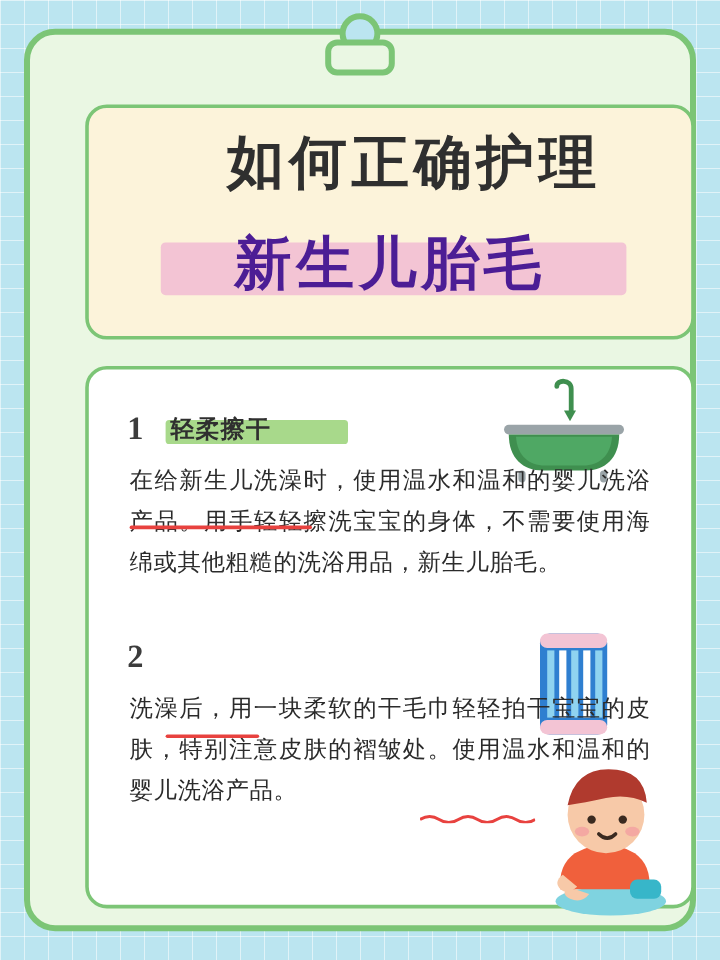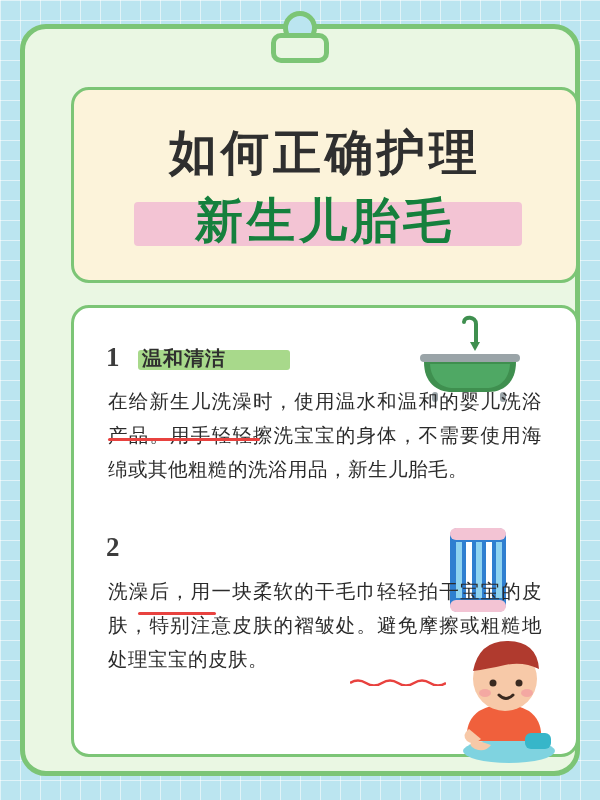--- a/index.html
+++ b/index.html
@@ -83,23 +83,24 @@
   }
   .title-line {
     position: absolute;
     width: 100%;
     text-align: center;
     font-weight: bold;
     color: #2f2f2f;
     letter-spacing: 4px;
   }
   #title-line-1 {
-    top: 36px;
+    top: 20px;
     font-size: 48px;
     line-height: 54px;
+    padding-left: 20px;
   }
   #title-line-2-wrap {
     position: absolute;
     top: 100px;
     width: 100%;
     height: 70px;
   }
   #title-highlight {
     position: absolute;
     left: 60px;
@@ -110,21 +111,21 @@
     border-radius: 4px;
   }
   #title-line-2 {
     position: absolute;
     top: 2px;
     width: 100%;
     text-align: center;
     font-size: 48px;
     line-height: 58px;
     font-weight: bold;
-    color: #15803d;
+    color: #4c1d95;
     letter-spacing: 4px;
   }
   
   #body-card {
     position: absolute;
     left: 46px;
     top: 276px;
     width: 508px;
     height: 452px;
     background: #ffffff;
@@ -242,32 +243,32 @@
       <rect x="34" y="18" width="6" height="56" fill="#8fd3f0"></rect>
       <rect x="44" y="18" width="6" height="56" fill="#ffffff"></rect>
       <rect x="54" y="18" width="6" height="56" fill="#8fd3f0"></rect>
     </svg>
 
     <div class="section" id="section-1">
       <div class="sec-head">
         <span class="sec-num">1</span>
         <span class="sec-label-wrap">
           <span class="sec-hl" id="sec-hl-1"></span>
-          <span class="sec-label">温和清洁</span>
+          <span class="sec-label">轻柔擦干</span>
         </span>
       </div>
       <div class="para">在给新生儿洗澡时，使用温水和温和的婴儿洗浴产品。用手轻轻擦洗宝宝的身体，不需要使用海绵或其他粗糙的洗浴用品，新生儿胎毛。</div>
       <div class="underline-red" style="left:34px; top:96px; width:152px;"></div>
     </div>
 
     <div class="section" id="section-2">
       <div class="sec-head">
         <span class="sec-num">2</span>
       </div>
-      <div class="para" style="text-indent:0;">洗澡后，用一块柔软的干毛巾轻轻拍干宝宝的皮肤，特别注意皮肤的褶皱处。避免摩擦或粗糙地处理宝宝的皮肤。</div>
+      <div class="para" style="text-indent:0;">洗澡后，用一块柔软的干毛巾轻轻拍干宝宝的皮肤，特别注意皮肤的褶皱处。使用温水和温和的婴儿洗浴产品。</div>
       <div class="underline-red" style="left:64px; top:80px; width:78px;"></div>
       <svg class="squiggle" style="left:276px; top:146px; width:96px;" viewBox="0 0 96 8" preserveAspectRatio="none">
         <path d="M0 5 Q8 0 16 5 T32 5 T48 5 T64 5 T80 5 T96 5" stroke="#e8423f" stroke-width="2.5" fill="none"></path>
       </svg>
     </div>
 
   </div>
 
   <svg id="baby" viewBox="0 0 130 150">
     <ellipse cx="70" cy="130" rx="46" ry="12" fill="#7fd3e0"></ellipse>

